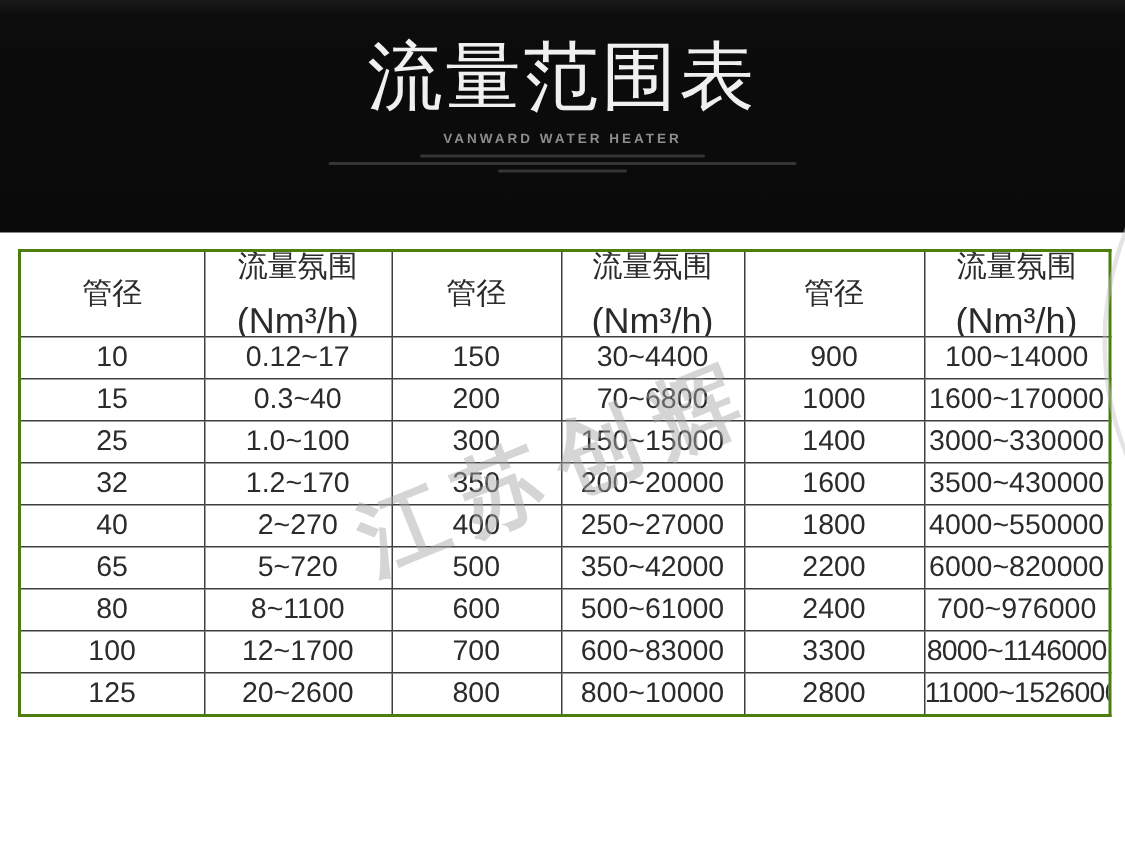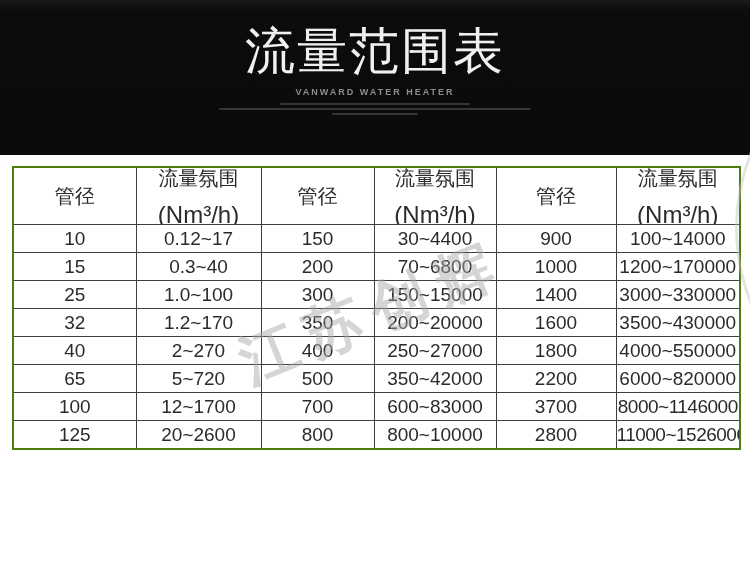--- a/index.html
+++ b/index.html
@@ -123,21 +123,21 @@
           <td>30~4400</td>
           <td>900</td>
           <td>100~14000</td>
         </tr>
         <tr>
           <td>15</td>
           <td>0.3~40</td>
           <td>200</td>
           <td>70~6800</td>
           <td>1000</td>
-          <td>1200~170000</td>
+          <td>1600~170000</td>
         </tr>
         <tr>
           <td>25</td>
           <td>1.0~100</td>
           <td>300</td>
           <td>150~15000</td>
           <td>1400</td>
           <td>3000~330000</td>
         </tr>
         <tr>
@@ -158,25 +158,33 @@
         </tr>
         <tr>
           <td>65</td>
           <td>5~720</td>
           <td>500</td>
           <td>350~42000</td>
           <td>2200</td>
           <td>6000~820000</td>
         </tr>
         <tr>
+          <td>80</td>
+          <td>8~1100</td>
+          <td>600</td>
+          <td>500~61000</td>
+          <td>2400</td>
+          <td>700~976000</td>
+        </tr>
+        <tr>
           <td>100</td>
           <td>12~1700</td>
           <td>700</td>
           <td>600~83000</td>
-          <td>3700</td>
+          <td>3300</td>
           <td class="last-cell">8000~1146000</td>
         </tr>
         <tr>
           <td>125</td>
           <td>20~2600</td>
           <td>800</td>
           <td>800~10000</td>
           <td>2800</td>
           <td class="last-cell">11000~1526000</td>
         </tr>

